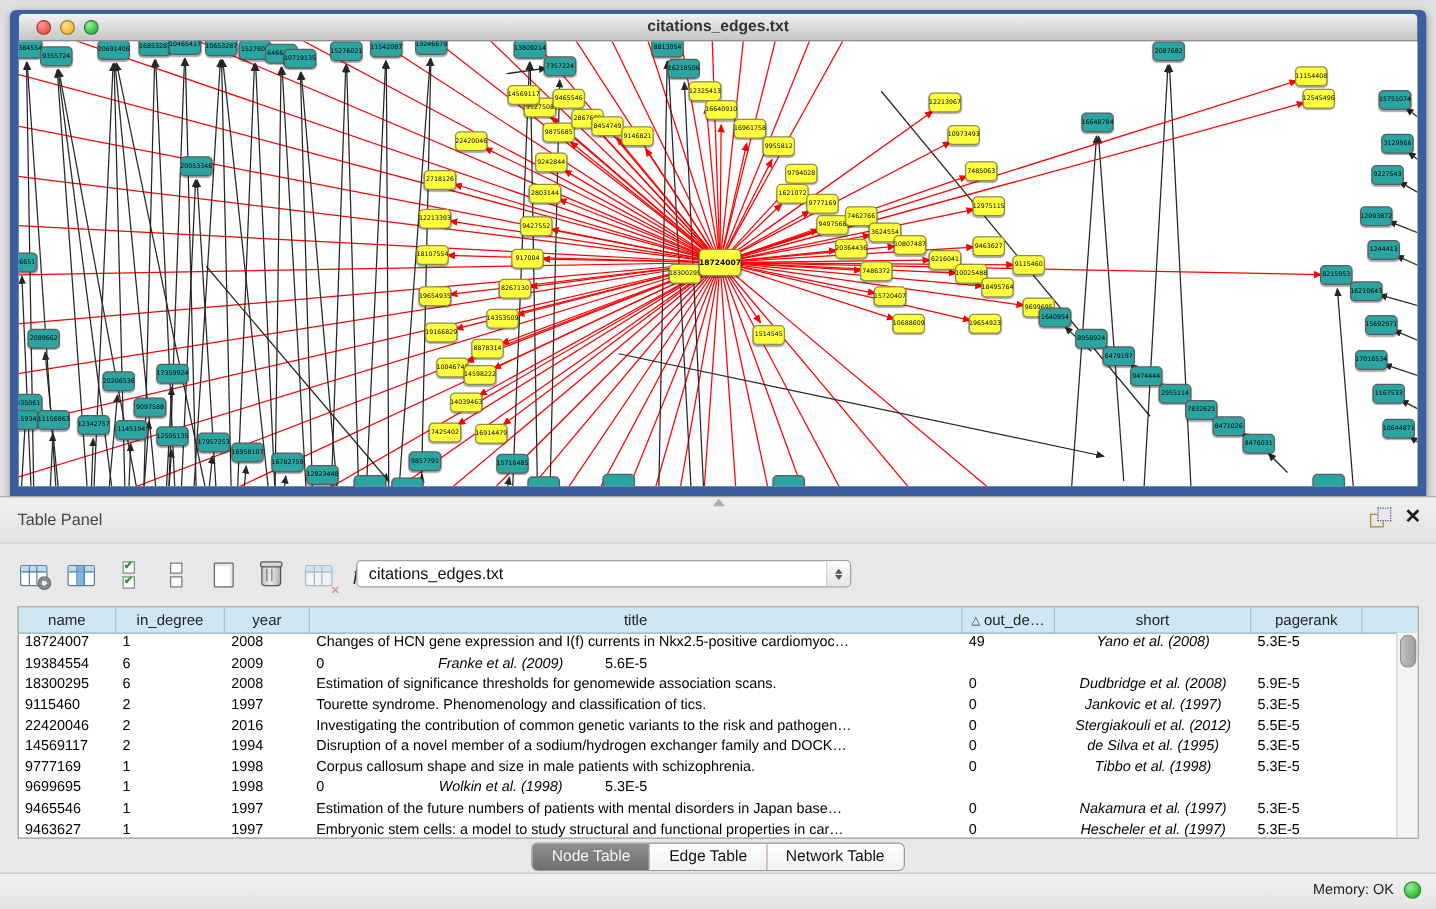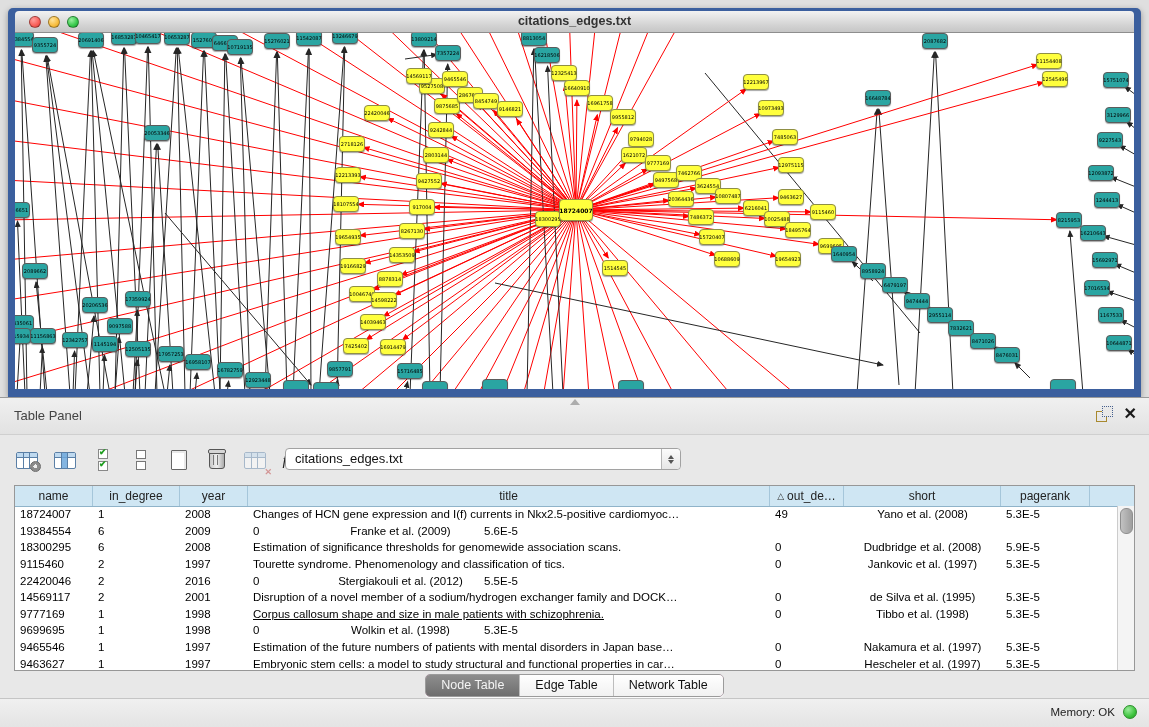--- a/index.html
+++ b/index.html
@@ -82,21 +82,21 @@
   .tbl{position:absolute;left:14px;top:87px;width:1121px;height:186px;background:#fff;
     border:1px solid #979797;box-sizing:border-box;overflow:hidden;}
   .thead{display:flex;height:20px;background:#CFE6F3;border-bottom:1px solid #8FB3C9;}
   .th{box-sizing:border-box;border-right:1px solid #A5C6DA;font-size:12px;color:#222;
     display:flex;align-items:center;justify-content:center;white-space:nowrap;overflow:hidden;}
   .th .sort{font-size:9px;margin-right:3px;color:#333;}
   .tbody{position:absolute;left:0;top:20px;right:16px;bottom:0;overflow:hidden;}
   .tr{display:flex;height:16.6px;align-items:center;}
   .td{box-sizing:border-box;padding:0 5px;font-size:11.5px;color:#000;
     white-space:nowrap;overflow:hidden;}
-  .td.center{text-align:center;}
+  .td.center{text-align:center;font-style:italic;}
   .vscroll{position:absolute;right:0;top:20px;bottom:0;width:16px;background:#F4F4F4;border-left:1px solid #CCC;}
   .vthumb{position:absolute;left:2px;top:2px;width:11px;height:24px;border-radius:6px;
     background:linear-gradient(90deg,#C2C2C2,#9E9E9E);border:1px solid #8E8E8E;}
 
   .tabs{position:absolute;left:0;right:0;top:276px;display:flex;justify-content:center;}
   .seg{display:inline-flex;border:1px solid #9B9B9B;border-radius:5px;overflow:hidden;
     background:#f9a8d4;box-shadow:0 1px 0 rgba(255,255,255,.8);}
   .seg .tab{padding:3px 15px 4px;font-size:12.5px;color:#111;
     background:linear-gradient(#FFF,#F1F1F1);border-left:1px solid #BDBDBD;}
   .seg .tab:first-child{border-left:none;}
@@ -536,38 +536,39 @@
           <div class="td" style="width: 68px;">1997</div>
           <div class="td" style="width: 522px;">Tourette syndrome. Phenomenology and classification of tics.</div>
           <div class="td" style="width: 74px;">0</div>
           <div class="td center" style="width: 157px;">Jankovic et al. (1997)</div>
           <div class="td" style="width: 89px;">5.3E-5</div>
         </div>
         <div class="tr">
           <div class="td" style="width: 78px;">22420046</div>
           <div class="td" style="width: 87px;">2</div>
           <div class="td" style="width: 68px;">2016</div>
+          <div class="td" style="width: 522px;">Investigating the contribution of common genetic variants to the risk and pathogen…</div>
           <div class="td" style="width: 74px;">0</div>
           <div class="td center" style="width: 157px;">Stergiakouli et al. (2012)</div>
           <div class="td" style="width: 89px;">5.5E-5</div>
         </div>
         <div class="tr">
           <div class="td" style="width: 78px;">14569117</div>
           <div class="td" style="width: 87px;">2</div>
-          <div class="td" style="width: 68px;">2001</div>
+          <div class="td" style="width: 68px;">1994</div>
           <div class="td" style="width: 522px;">Disruption of a novel member of a sodium/hydrogen exchanger family and DOCK…</div>
           <div class="td" style="width: 74px;">0</div>
           <div class="td center" style="width: 157px;">de Silva et al. (1995)</div>
           <div class="td" style="width: 89px;">5.3E-5</div>
         </div>
         <div class="tr">
           <div class="td" style="width: 78px;">9777169</div>
           <div class="td" style="width: 87px;">1</div>
           <div class="td" style="width: 68px;">1998</div>
-          <div class="td" style="width: 522px; text-decoration: underline;">Corpus callosum shape and size in male patients with schizophrenia.</div>
+          <div class="td" style="width: 522px;">Corpus callosum shape and size in male patients with schizophrenia.</div>
           <div class="td" style="width: 74px;">0</div>
           <div class="td center" style="width: 157px;">Tibbo et al. (1998)</div>
           <div class="td" style="width: 89px;">5.3E-5</div>
         </div>
         <div class="tr">
           <div class="td" style="width: 78px;">9699695</div>
           <div class="td" style="width: 87px;">1</div>
           <div class="td" style="width: 68px;">1998</div>
           <div class="td" style="width: 74px;">0</div>
           <div class="td center" style="width: 157px;">Wolkin et al. (1998)</div>

